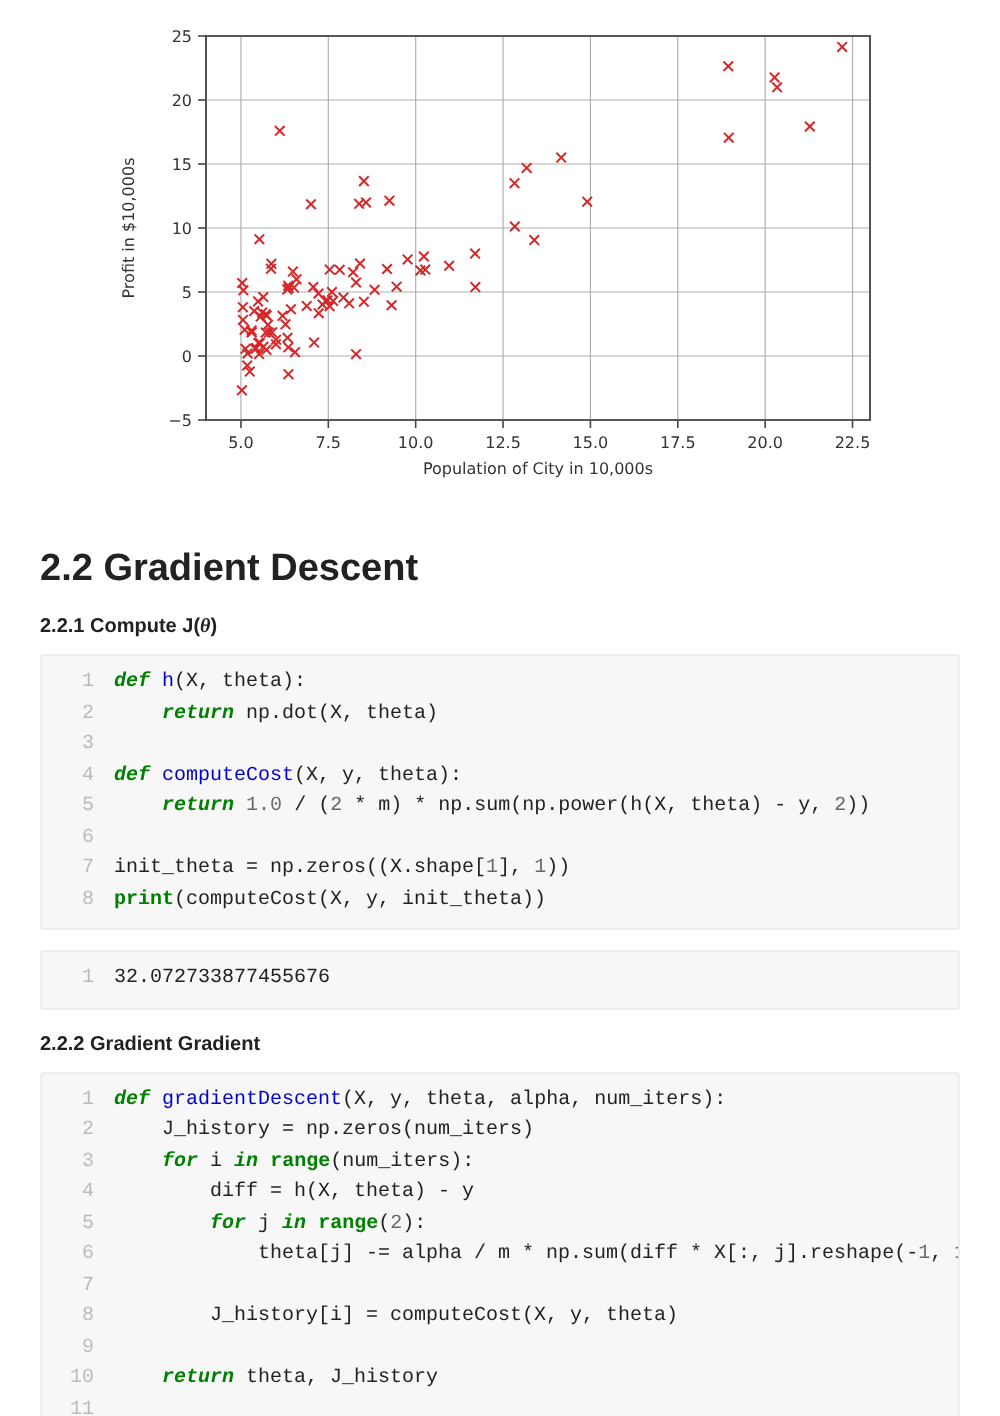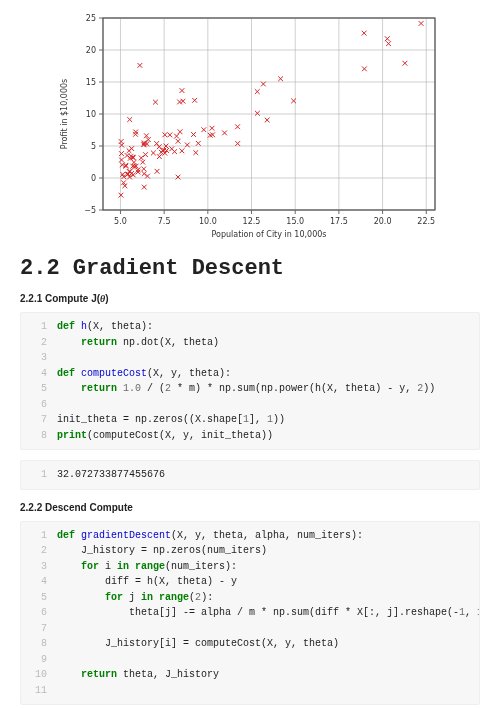--- a/index.html
+++ b/index.html
@@ -18,24 +18,23 @@
   }
   .chart-wrap {
     display: flex;
     justify-content: center;
     padding: 10px 0 14px 0;
   }
   svg.chart {
     display: block;
   }
   h2.sec {
-    font-size: 22px;
+    font-size: 19px;
     font-weight: 700;
-    margin: 2px 0 10px 0;
-    font-family: Liberation Mono, monospace;
+    margin: 20px 0 10px 0;
   }
   h3.subsec {
     font-size: 10px;
     font-weight: 700;
     margin: 12px 0 8px 0;
   }
   h3.subsec .theta {
     font-style: italic;
     font-family: Georgia, "Times New Roman", serif;
   }
@@ -59,21 +58,21 @@
     width: 26px;
     text-align: right;
     color: #bbb;
     padding-right: 10px;
     user-select: none;
     flex: 0 0 auto;
   }
   .codecontent {
     flex: 1 1 auto;
   }
-  .tok-kw { color: #008000; font-weight: bold; }
+  .tok-kw { color: #008000; font-weight: bold; font-style: italic; }
   .tok-fn { color: #0000d0; }
   .tok-builtin { color: #008000; font-weight: bold; }
   .tok-num { color: #6a6a6a; }
   .axis-label {
     font-family: "DejaVu Sans", Arial, sans-serif;
   }
 </style>
 </head>
 <body>
 
@@ -523,17 +522,17 @@
 
   <h2 class="sec">2.2 Gradient Descent</h2>
 
   <h3 class="subsec">
     <span>2.2.1 Compute J(</span><span class="theta">θ</span><span>)</span>
   </h3>
 
   <div class="codeblock" id="code1"><div class="codeline"><span class="gutter">1</span><span class="codecontent"><span class="tok-kw">def</span><span> </span><span class="tok-fn">h</span><span>(X, theta):</span></span></div><div class="codeline"><span class="gutter">2</span><span class="codecontent"><span>    </span><span class="tok-kw">return</span><span> np.dot(X, theta)</span></span></div><div class="codeline"><span class="gutter">3</span><span class="codecontent"><span></span></span></div><div class="codeline"><span class="gutter">4</span><span class="codecontent"><span class="tok-kw">def</span><span> </span><span class="tok-fn">computeCost</span><span>(X, y, theta):</span></span></div><div class="codeline"><span class="gutter">5</span><span class="codecontent"><span>    </span><span class="tok-kw">return</span><span> </span><span class="tok-num">1.0</span><span> / (</span><span class="tok-num">2</span><span> * m) * np.sum(np.power(h(X, theta) - y, </span><span class="tok-num">2</span><span>))</span></span></div><div class="codeline"><span class="gutter">6</span><span class="codecontent"><span></span></span></div><div class="codeline"><span class="gutter">7</span><span class="codecontent"><span>init_theta = np.zeros((X.shape[</span><span class="tok-num">1</span><span>], </span><span class="tok-num">1</span><span>))</span></span></div><div class="codeline"><span class="gutter">8</span><span class="codecontent"><span class="tok-builtin">print</span><span>(computeCost(X, y, init_theta))</span></span></div></div>
   <div class="codeblock" id="output1"><div class="codeline"><span class="gutter">1</span><span class="codecontent"><span>32.072733877455676</span></span></div></div>
 
-  <h3 class="subsec">2.2.2 Descend Compute</h3>
+  <h3 class="subsec">2.2.2 Gradient Gradient</h3>
 
   <div class="codeblock" id="code2"><div class="codeline"><span class="gutter">1</span><span class="codecontent"><span class="tok-kw">def</span><span> </span><span class="tok-fn">gradientDescent</span><span>(X, y, theta, alpha, num_iters):</span></span></div><div class="codeline"><span class="gutter">2</span><span class="codecontent"><span>    J_history = np.zeros(num_iters)</span></span></div><div class="codeline"><span class="gutter">3</span><span class="codecontent"><span>    </span><span class="tok-kw">for</span><span> i </span><span class="tok-kw">in</span><span> </span><span class="tok-builtin">range</span><span>(num_iters):</span></span></div><div class="codeline"><span class="gutter">4</span><span class="codecontent"><span>        diff = h(X, theta) - y</span></span></div><div class="codeline"><span class="gutter">5</span><span class="codecontent"><span>        </span><span class="tok-kw">for</span><span> j </span><span class="tok-kw">in</span><span> </span><span class="tok-builtin">range</span><span>(</span><span class="tok-num">2</span><span>):</span></span></div><div class="codeline"><span class="gutter">6</span><span class="codecontent"><span>            theta[j] -= alpha / m * np.sum(diff * X[:, j].reshape(-</span><span class="tok-num">1</span><span>, </span><span class="tok-num">1</span></span></div><div class="codeline"><span class="gutter">7</span><span class="codecontent"><span></span></span></div><div class="codeline"><span class="gutter">8</span><span class="codecontent"><span>        J_history[i] = computeCost(X, y, theta)</span></span></div><div class="codeline"><span class="gutter">9</span><span class="codecontent"><span></span></span></div><div class="codeline"><span class="gutter">10</span><span class="codecontent"><span>    </span><span class="tok-kw">return</span><span> theta, J_history</span></span></div><div class="codeline"><span class="gutter">11</span><span class="codecontent"><span></span></span></div></div>
 
 </div>
 
 </body></html>

